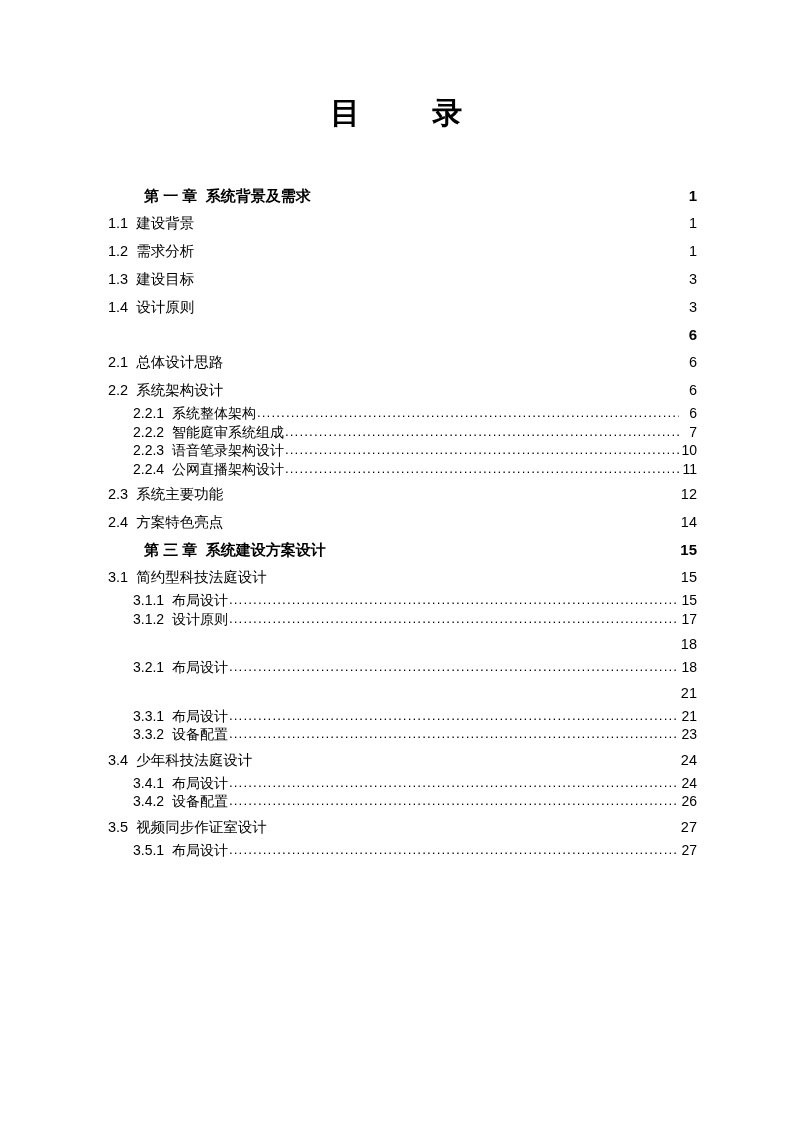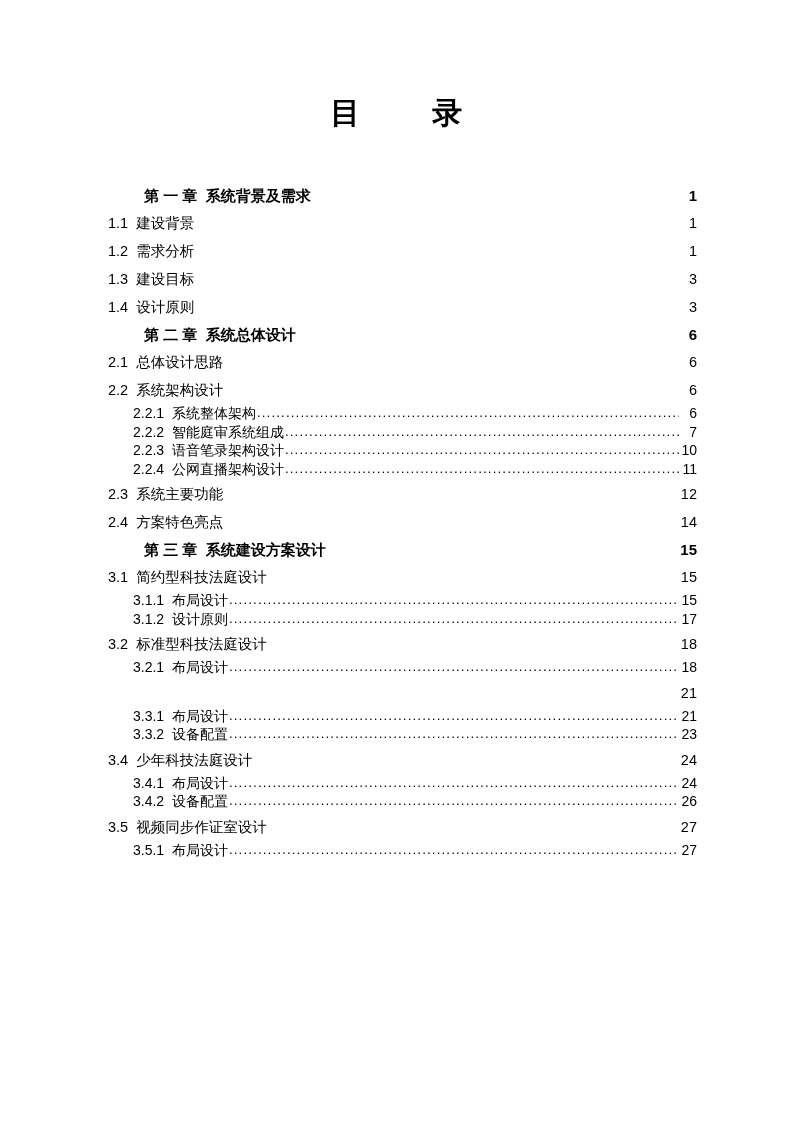--- a/index.html
+++ b/index.html
@@ -154,21 +154,20 @@
         <span class="toc-label">1.3  建设目标</span>
         <span class="leader"></span>
         <span class="pagenum">3</span>
       </div>
       <div class="toc-entry lvl2">
         <span class="toc-label">1.4  设计原则</span>
         <span class="leader"></span>
         <span class="pagenum">3</span>
       </div>
       <div class="toc-entry lvl1">
-        <span class="toc-label">第 二 章  系统总体设计</span>
         <span class="leader"></span>
         <span class="pagenum">6</span>
       </div>
       <div class="toc-entry lvl2">
         <span class="toc-label">2.1  总体设计思路</span>
         <span class="leader"></span>
         <span class="pagenum">6</span>
       </div>
       <div class="toc-entry lvl2">
         <span class="toc-label">2.2  系统架构设计</span>
@@ -219,21 +218,20 @@
         <span class="toc-label">3.1.1  布局设计</span>
         <span class="leader"></span>
         <span class="pagenum">15</span>
       </div>
       <div class="toc-entry lvl3">
         <span class="toc-label">3.1.2  设计原则</span>
         <span class="leader"></span>
         <span class="pagenum">17</span>
       </div>
       <div class="toc-entry lvl2 gap-top-sm">
-        <span class="toc-label">3.2  标准型科技法庭设计</span>
         <span class="leader"></span>
         <span class="pagenum">18</span>
       </div>
       <div class="toc-entry lvl3">
         <span class="toc-label">3.2.1  布局设计</span>
         <span class="leader"></span>
         <span class="pagenum">18</span>
       </div>
       <div class="toc-entry lvl2 gap-top-sm">
         <span class="leader"></span>

